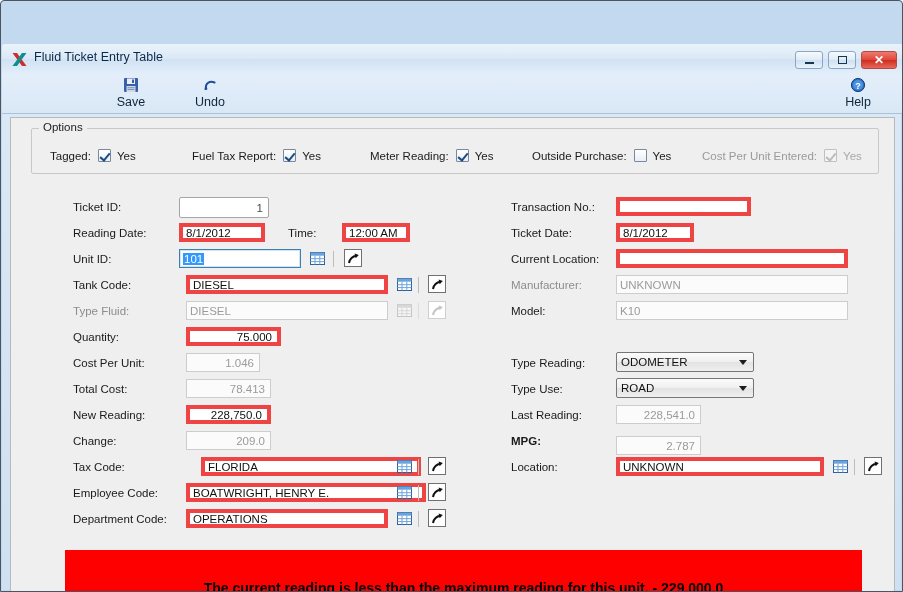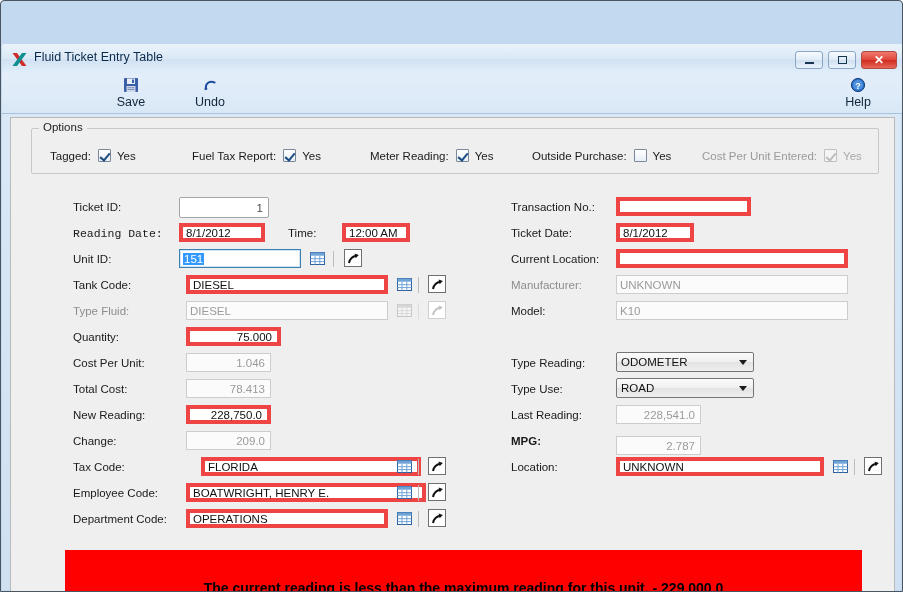--- a/index.html
+++ b/index.html
@@ -349,29 +349,29 @@
         <div class="opt" id="opt-cpu">
           <span class="opt-label dim">Cost Per Unit Entered:</span>
           <span class="cb checked disabled"></span>
           <span class="opt-yes dim">Yes</span>
         </div>
       </div>
 
       <div class="flabel" style="left:62px; top:83px;">Ticket ID:</div>
       <div class="fld num ro-box" style="left:168px; top:79px; width:90px; height:21px;">1</div>
 
-      <div class="flabel" style="left:62px; top:109px;font-family:Liberation Mono, monospace;">Reading Date:</div>
+      <div class="flabel" style="left:62px; top:109px;">Reading Date:</div>
       <div class="fld" style="left:168px; top:105px; width:86px;">8/1/2012</div>
 
       <div class="flabel" style="left:277px; top:109px;">Time:</div>
       <div class="fld" style="left:331px; top:105px; width:68px;">12:00 AM</div>
 
       <div class="flabel" style="left:62px; top:135px;">Unit ID:</div>
       <div class="fld focused" style="left:168px; top:131px; width:122px;">
-          <span class="sel-text">151</span>
+          <span class="sel-text">101</span>
         </div>
       <div class="lookup-btn" style="left:297px; top:131px;">
         <svg width="15" height="13" viewBox="0 0 15 13">
           <rect x="0.5" y="0.5" width="14" height="12" fill="#ffffff" stroke="#2c5f9e"></rect>
           <rect x="0.5" y="0.5" width="14" height="3.2" fill="#6ea3d8"></rect>
           <line x1="5" y1="3.7" x2="5" y2="12.5" stroke="#6ea3d8"></line>
           <line x1="9.8" y1="3.7" x2="9.8" y2="12.5" stroke="#6ea3d8"></line>
           <line x1="0.5" y1="6.7" x2="14.5" y2="6.7" stroke="#6ea3d8"></line>
           <line x1="0.5" y1="9.6" x2="14.5" y2="9.6" stroke="#6ea3d8"></line>
         </svg>
@@ -421,21 +421,21 @@
         <svg width="13" height="13" viewBox="0 0 13 13">
           <path d="M2,11 C3,6.5 6,4.2 9.4,3.8" fill="none" stroke="#c4c4c4" stroke-width="2"></path>
           <path d="M11.8,3.0 L7.6,1.6 L8.7,6.3 Z" fill="#c4c4c4"></path>
         </svg>
       </div>
 
       <div class="flabel" style="left:62px; top:213px;">Quantity:</div>
       <div class="fld num" style="left:175px; top:209px; width:95px;">75.000</div>
 
       <div class="flabel" style="left:62px; top:239px;">Cost Per Unit:</div>
-      <div class="fld num ro" style="left:175px; top:235px; width:85px;">1.046</div>
+      <div class="fld num ro" style="left:175px; top:235px; width:74px;">1.046</div>
 
       <div class="flabel" style="left:62px; top:265px;">Total Cost:</div>
       <div class="fld num ro" style="left:175px; top:261px; width:85px;">78.413</div>
 
       <div class="flabel" style="left:62px; top:291px;">New Reading:</div>
       <div class="fld num" style="left:175px; top:287px; width:85px;">228,750.0</div>
 
       <div class="flabel" style="left:62px; top:317px;">Change:</div>
       <div class="fld num ro" style="left:175px; top:313px; width:85px;">209.0</div>
 

